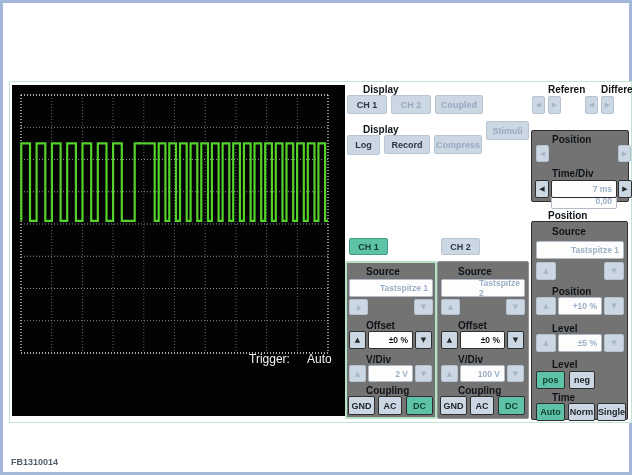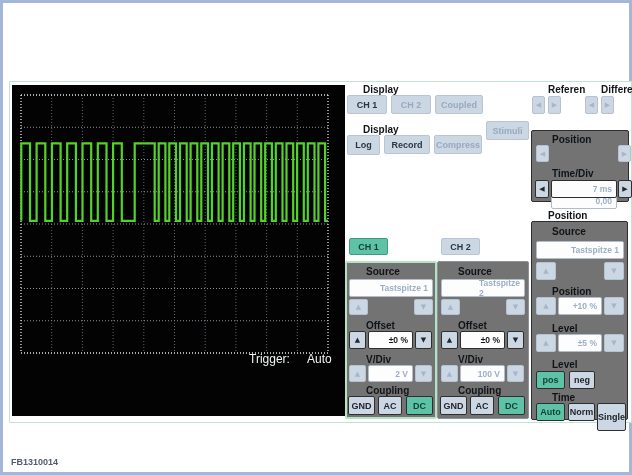--- a/index.html
+++ b/index.html
@@ -132,21 +132,21 @@
       <div class="field abs" style="left:26px; top:112px; width:44px; height:18px;">±5 %</div>
       <div class="spin abs" style="left:72px; top:112px; width:20px; height:18px;">
           <span>▼</span>
         </div>
       <div class="abs lbl" style="left:4px; top:137px;">Level</div>
       <div class="btn tealdark abs" style="left:4px; top:149px; width:29px; height:18px;">pos</div>
       <div class="btn dark abs" style="left:37px; top:149px; width:26px; height:18px;">neg</div>
       <div class="abs lbl" style="left:4px; top:170px;">Time</div>
       <div class="btn tealdark abs" style="left:4px; top:181px; width:29px; height:18px;">Auto</div>
       <div class="btn dark abs" style="left:36px; top:181px; width:27px; height:18px;">Norm</div>
-      <div class="btn dark abs" style="left:65px; top:181px; width:29px; height:28px;">Single</div>
+      <div class="btn dark abs" style="left:65px; top:181px; width:29px; height:18px;">Single</div>
     </div>
 
     <div class="btn teal abs" style="left:339px; top:156px; width:39px; height:17px;">CH 1</div>
     <div class="panelbox" style="left:335px; top:179px; width:92px; height:158px; border:2px solid #b4e3c4; border-radius:2px;">
       <div class="abs lbl" style="left:3px; top:3px;">Source</div>
       <div class="field abs" style="left:2px; top:16px; width:84px; height:18px;">Tastspitze 1</div>
       <div class="spin abs" style="left:2px; top:36px; width:19px; height:16px;">
           <span>▲</span>
         </div>
       <div class="spin abs" style="left:67px; top:36px; width:19px; height:16px;">

